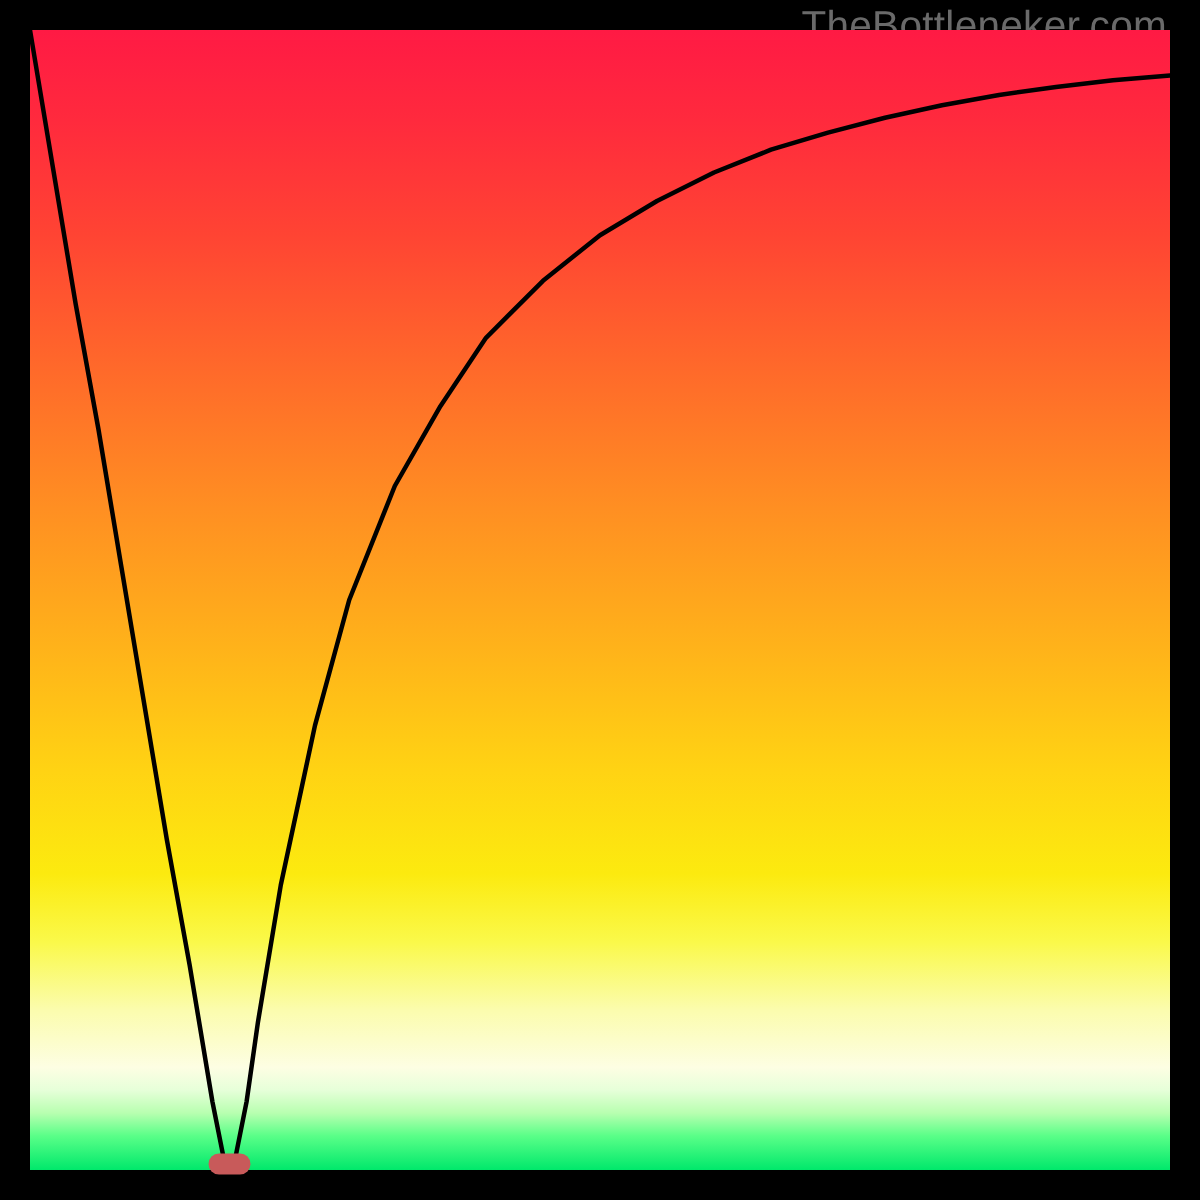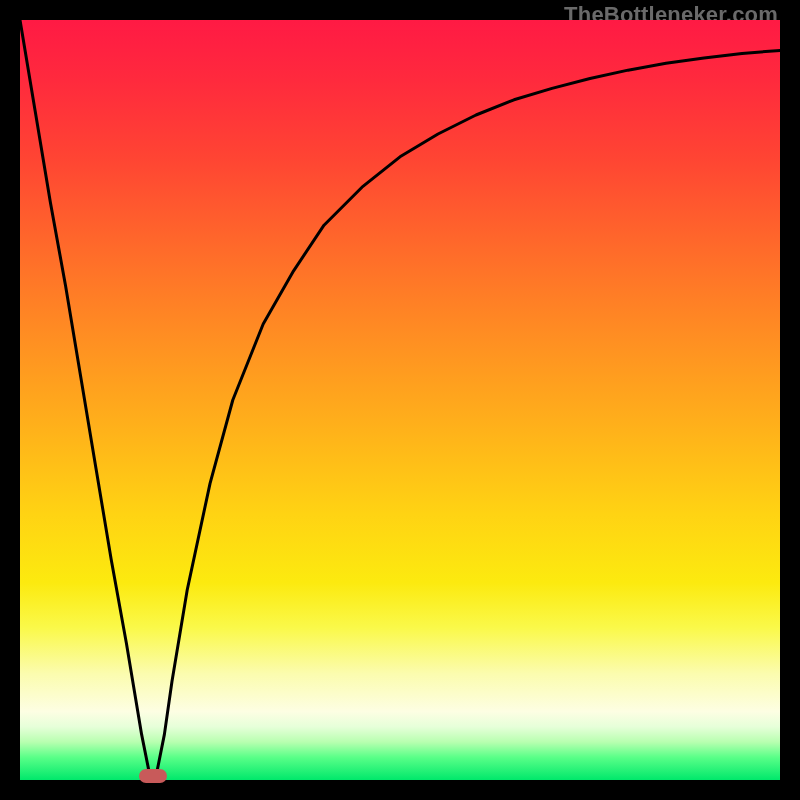--- a/index.html
+++ b/index.html
@@ -38,22 +38,22 @@
       #e6ffd9 93%,
       #b8ffb0 95%,
       #5aff88 97%,
       #00e86b 100%);
   }
   .watermark {
     position: absolute;
     top: 2px;
     right: 22px;
     color: #6a6a6a;
-    font-size: 22px;
-    font-weight: 700;
+    font-size: 27px;
+    font-weight: 400;
     letter-spacing: 0.2px;
     user-select: none;
     margin-left: 32px;
   }
   svg.curve {
     position: absolute;
     left: 0;
     top: 0;
     width: 760px;
     height: 760px;

